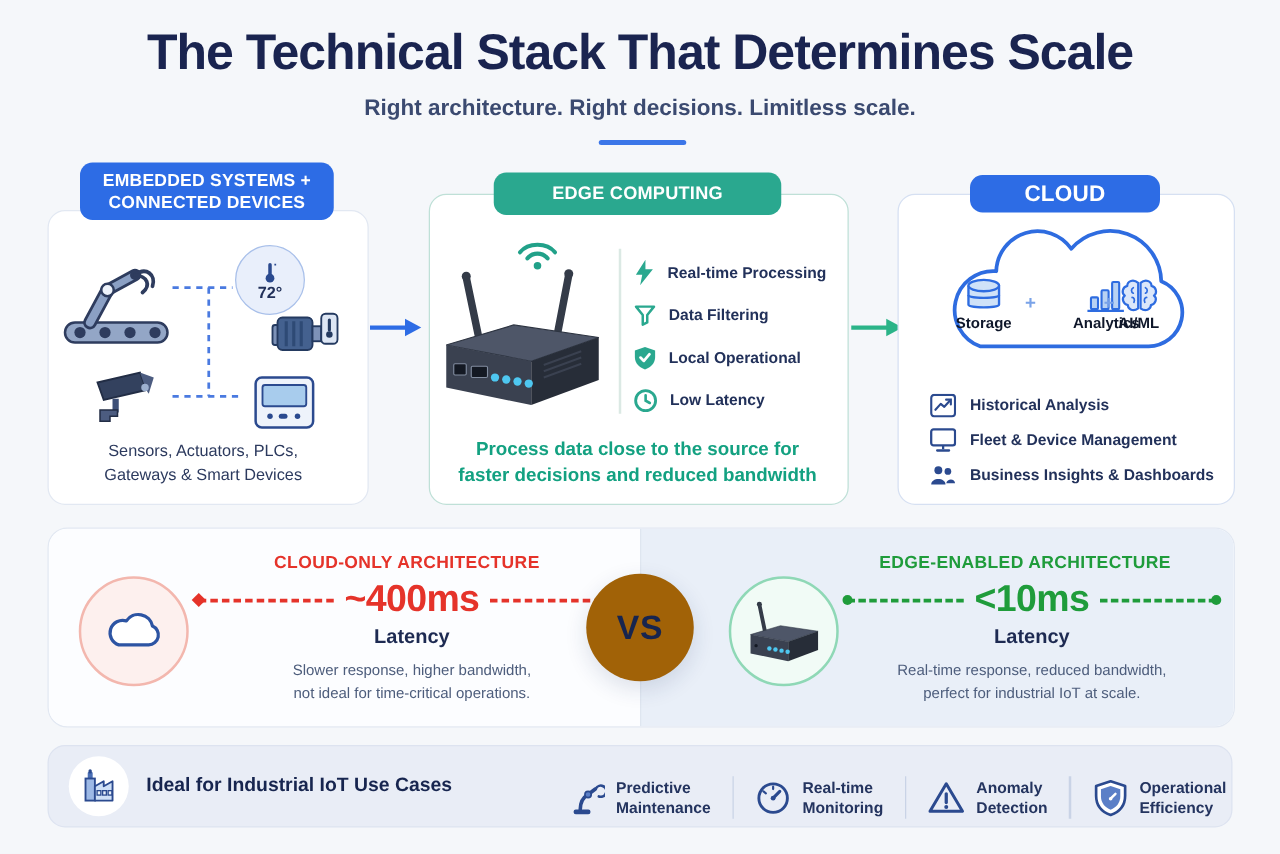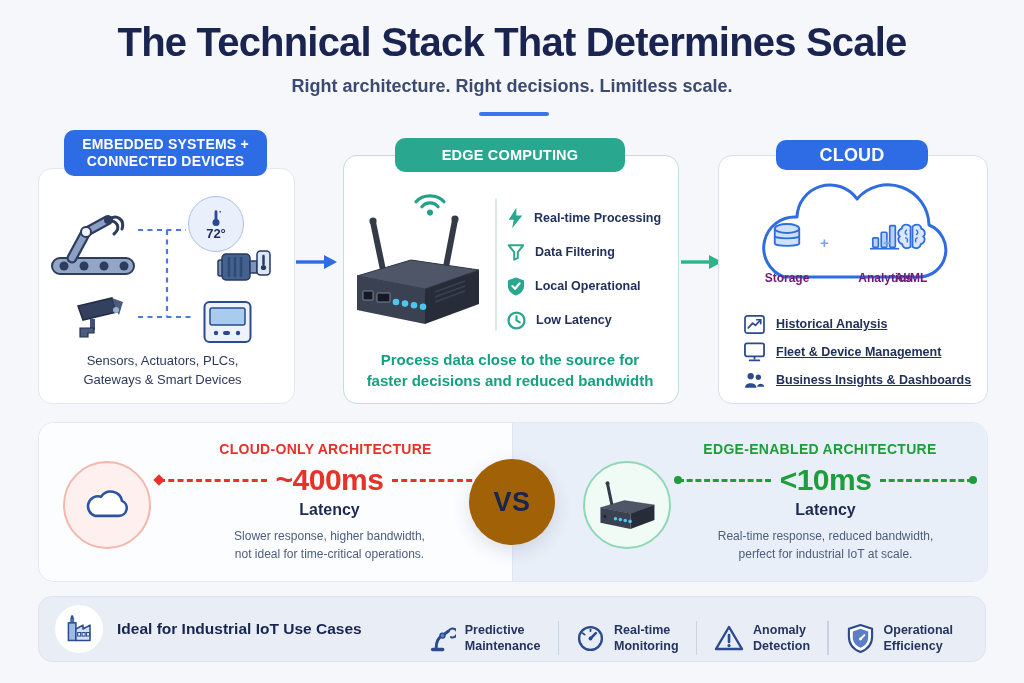--- a/index.html
+++ b/index.html
@@ -39,25 +39,25 @@
   .vdiv{left:495px;top:199px;width:1.5px;height:132px;background:#dbe9e4;}
   .edge-features{left:507px;top:201px;display:flex;flex-direction:column;}
   .efeat{display:flex;align-items:center;gap:10px;height:34px;}
   .efeat .lbl{font-size:12.5px;font-weight:700;color:#22315a;}
   .edge-note{left:343px;top:349px;width:334px;text-align:center;font-size:15px;font-weight:700;
              color:#13a181;line-height:1.4;}
 
   
   .core-item{position:absolute;width:62px;text-align:center;}
   .core-item .ic{height:34px;display:flex;align-items:flex-end;justify-content:center;}
-  .core-item .lbl{font-size:12px;font-weight:600;color:#701a75;margin-top:20px;}
+  .core-item .lbl{font-size:12px;font-weight:600;color:#0f172a;margin-top:0;}
   .plus{position:absolute;font-size:15px;font-weight:700;color:#7aa3e8;}
   .cloud-features{left:744px;top:310px;display:flex;flex-direction:column;}
   .cfeat{display:flex;align-items:center;gap:11px;height:28px;}
-  .cfeat .lbl{font-size:12.5px;font-weight:600;color:#22315a;text-decoration:underline;}
+  .cfeat .lbl{font-size:12.5px;font-weight:600;color:#22315a;}
 
   
   .compare{left:38px;top:422px;width:948px;height:158px;border:1.5px solid #e2e8f2;border-radius:16px;
            overflow:hidden;display:flex;background:#fcfdff;}
   .comp-half{position:relative;height:100%;box-sizing:border-box;}
   .comp-left{width:473px;background:#fcfdff;}
   .comp-right{flex:1;background:#e9eff8;border-left:1.5px solid #dfe6f0;}
   .comp-title{position:absolute;top:18px;left:110px;right:10px;text-align:center;font-size:14px;
               font-weight:800;letter-spacing:.3px;}
   .comp-circle{position:absolute;width:84px;height:84px;border-radius:50%;top:38px;
@@ -74,21 +74,21 @@
   .dash-red.l::before{left:-4px;transform:rotate(45deg);} .dash-red.r::before{right:-4px;transform:rotate(45deg);}
   .dash-green.l::before{left:-4px;border-radius:50%;} .dash-green.r::before{right:-4px;border-radius:50%;}
   .metric{font-size:16px;font-weight:800;color:#1d2a52;margin-top:4px;}
   .comp-desc{font-size:12px;color:#4d5d7c;line-height:1.5;margin-top:8px;font-weight:500;}
   .vs-circle{left:469px;top:459px;width:86px;height:86px;border-radius:50%;background:#a16207;z-index:5;
              box-shadow:0 6px 18px rgba(30,50,100,.14);display:flex;align-items:center;justify-content:center;
              font-size:27px;font-weight:800;color:#17254f;letter-spacing:.5px;}
 
   
   .strip{left:38px;top:596px;width:948px;height:66px;background:#e9edf6;border:1.5px solid #dde3f0;
-         border-radius:14px;display:flex;align-items:center;padding:0 32px 0 16px;box-sizing:border-box;}
+         border-radius:14px;display:flex;align-items:center;padding:0 4px 0 16px;box-sizing:border-box;}
   .factory-circle{width:48px;height:48px;border-radius:50%;background:#fff;display:flex;
                   align-items:center;justify-content:center;flex:none;}
   .strip-title{margin-left:14px;font-size:15.5px;font-weight:800;color:#17254f;white-space:nowrap;}
   .usecases{margin-left:auto;display:flex;align-items:center;margin-top:18px;}
   .ucase{display:flex;align-items:center;gap:9px;}
   .ucase .lbl{font-size:12.5px;color:#24345f;font-weight:600;line-height:1.3;}
   .strip-div{width:1.5px;height:34px;background:#c9d3e6;margin:0 17px;flex:none;}
 </style>
 </head>
 <body>

